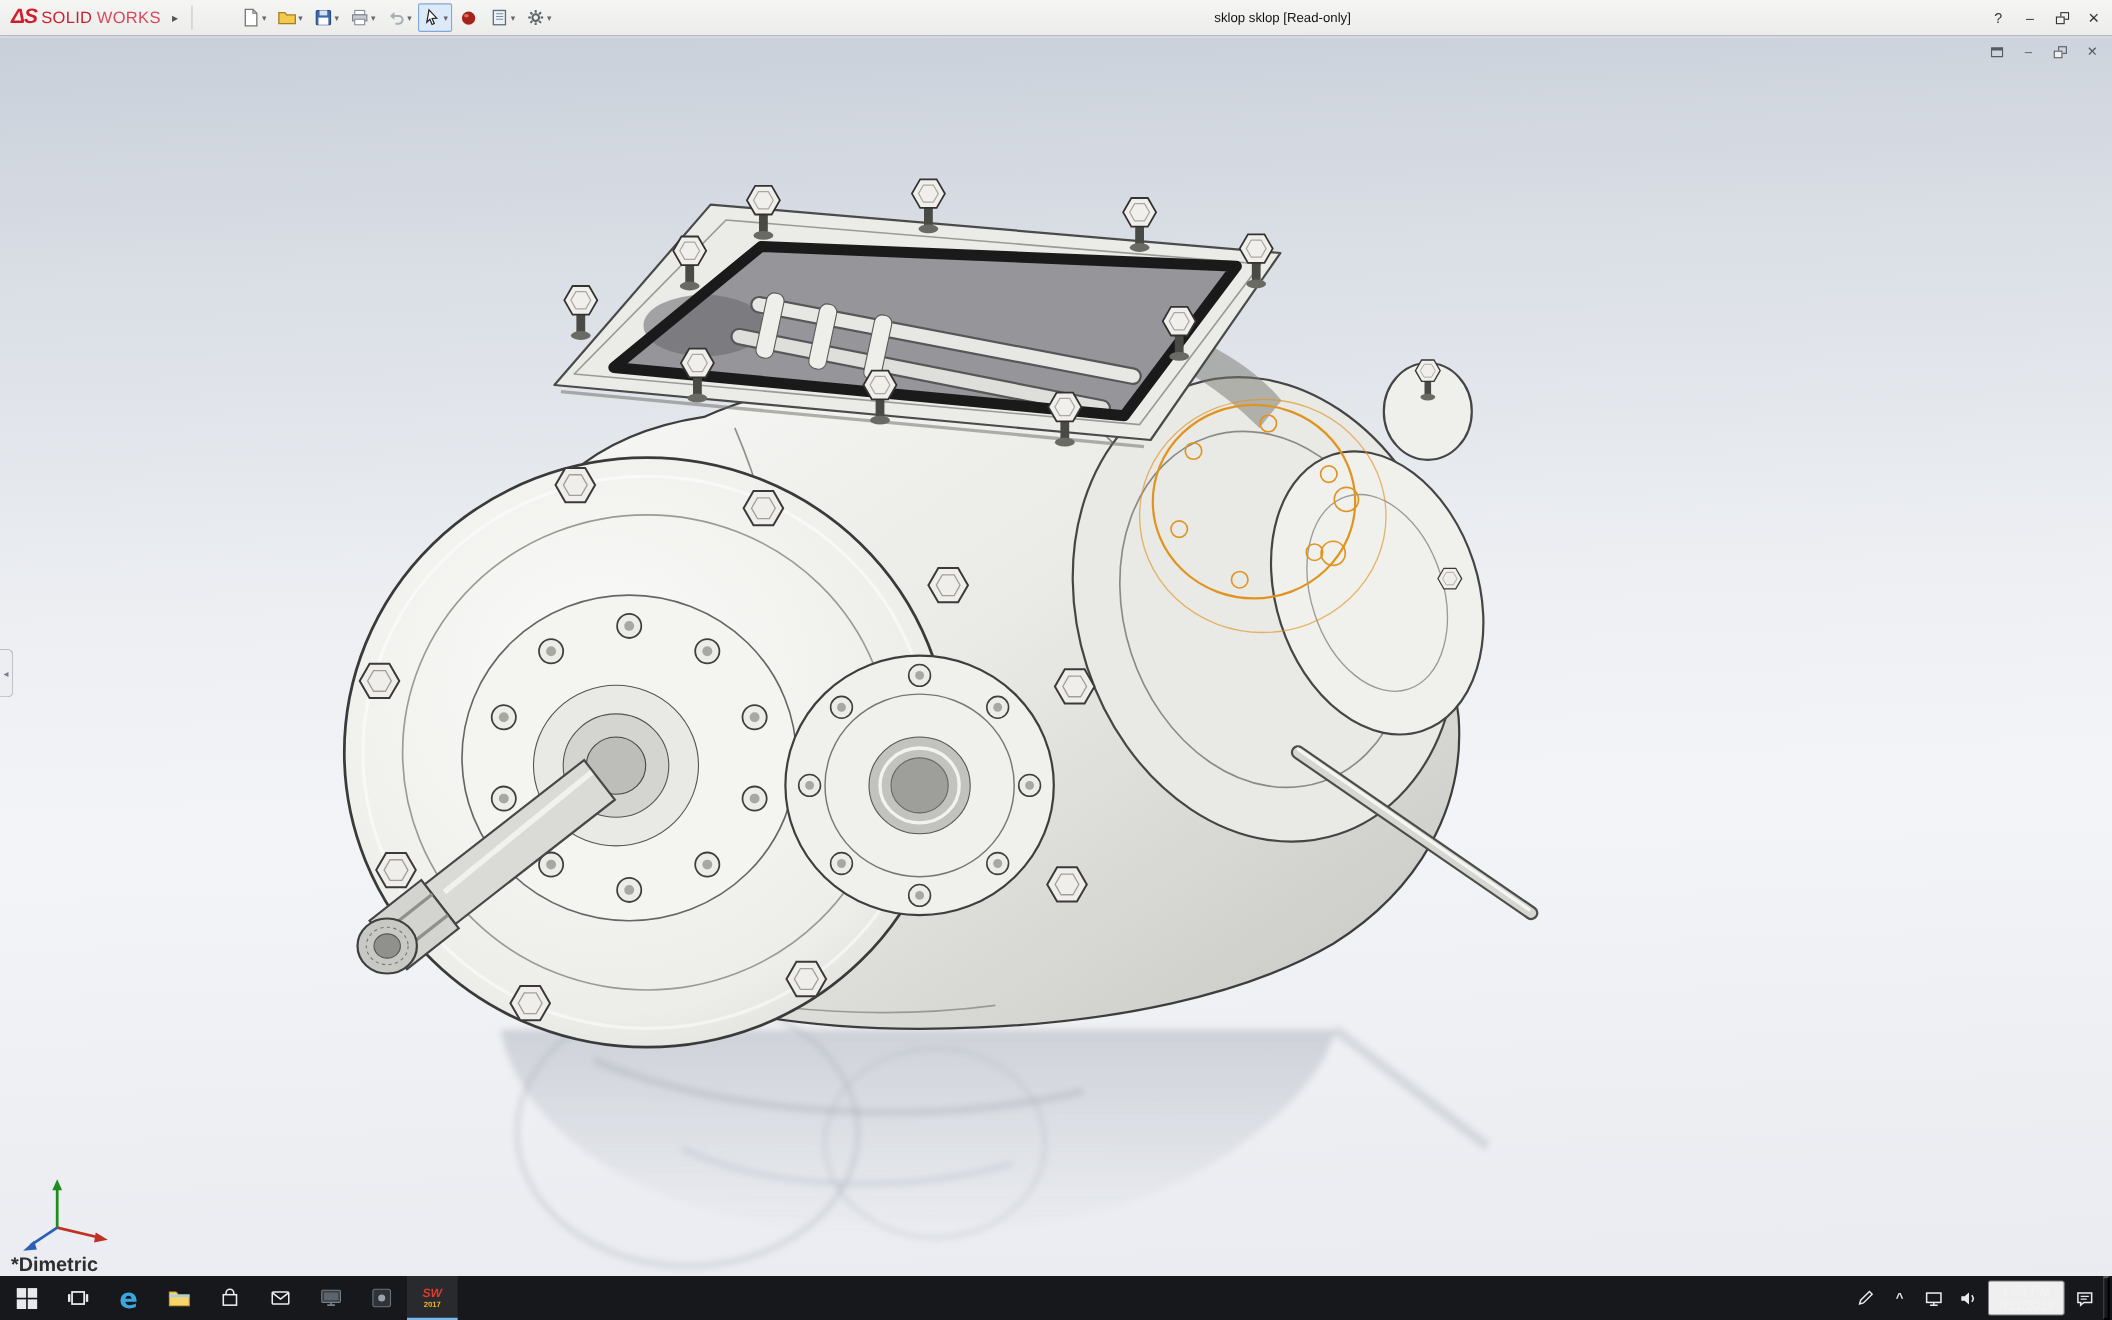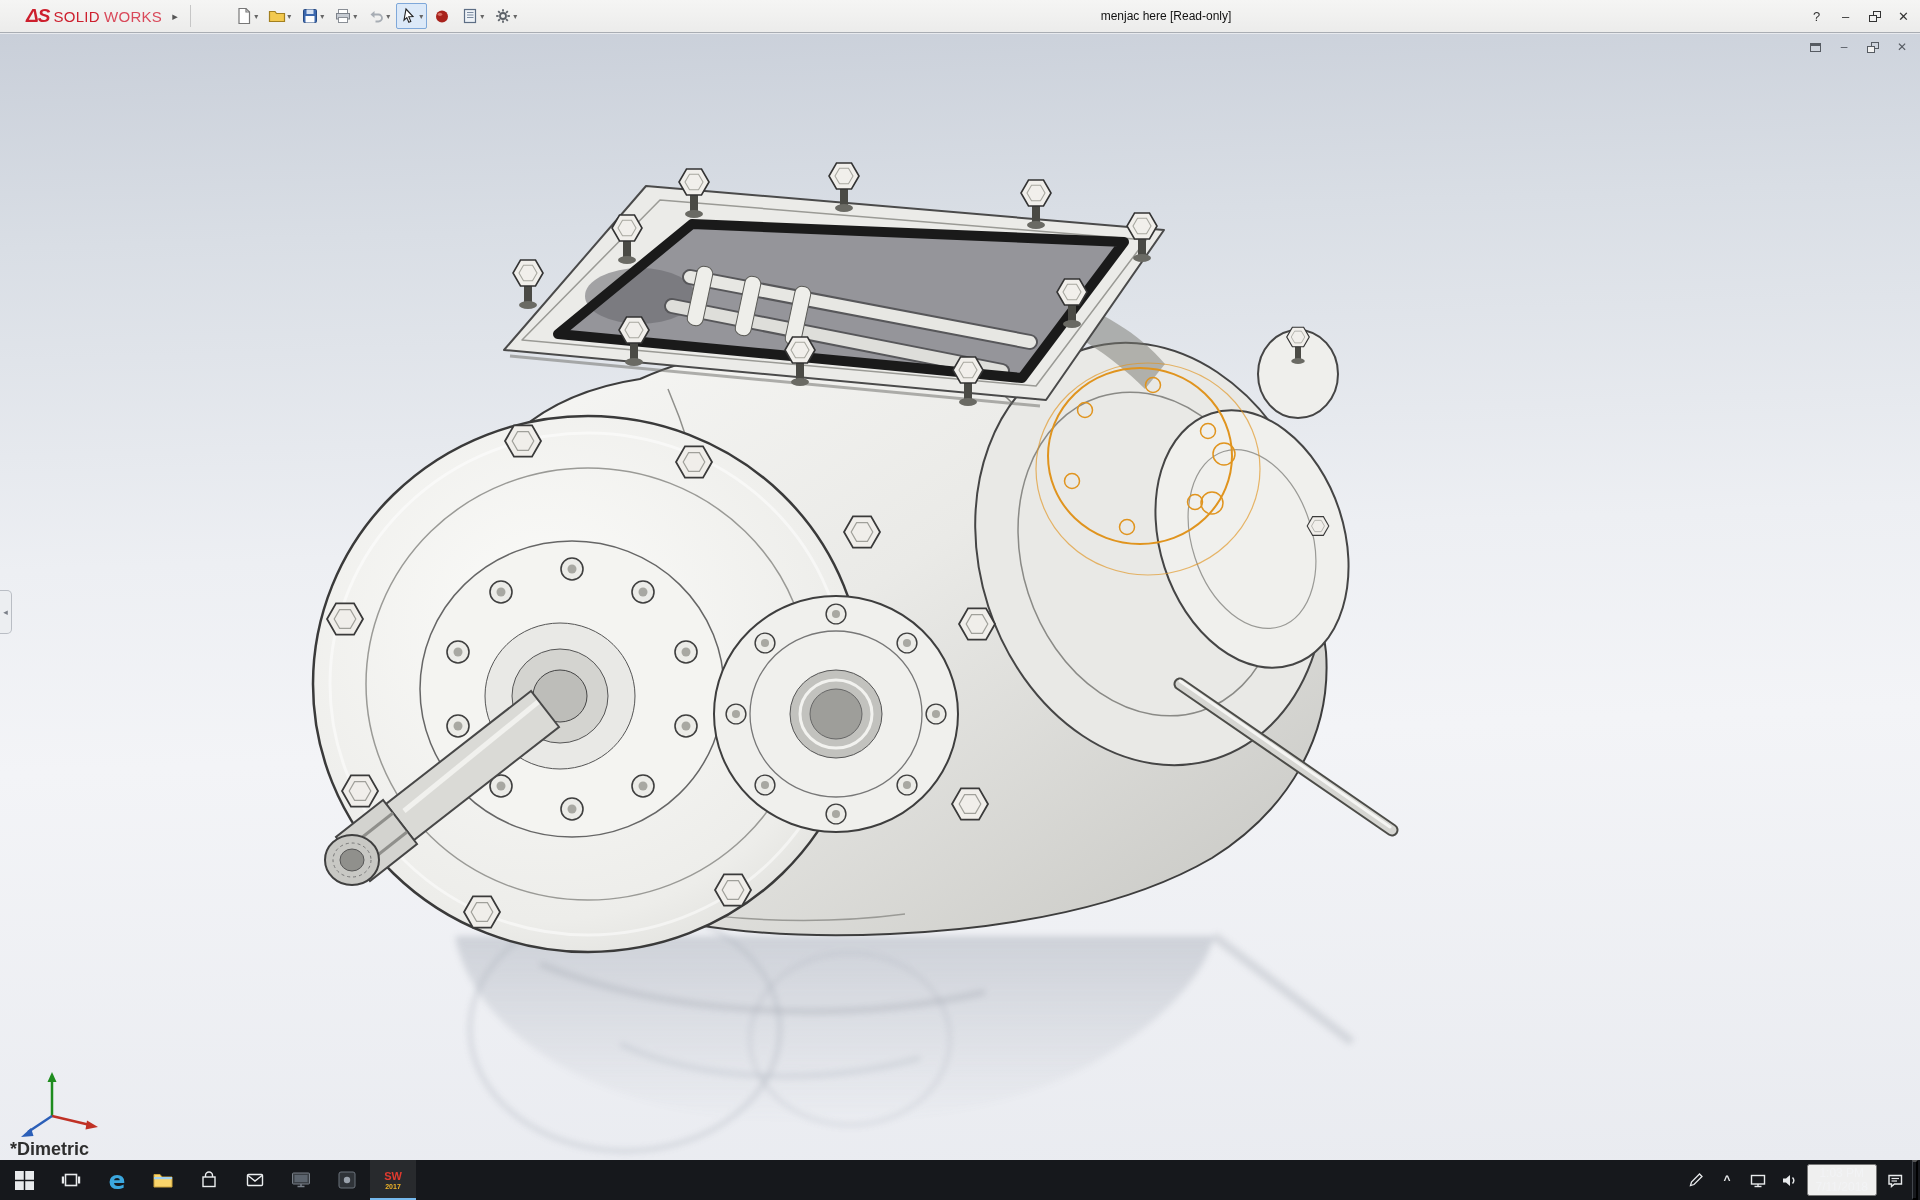--- a/index.html
+++ b/index.html
@@ -1,20 +1,20 @@
 <!DOCTYPE html>
 <html><head>
 <meta charset="utf-8">
 <style>
 *{box-sizing:border-box;margin:0;padding:0}
 html,body{width:1920px;height:1200px;overflow:hidden;font-family:"Liberation Sans",sans-serif;background:#e8eaee}
 
 
 .titlebar{position:absolute;top:0;left:0;right:0;height:33px;background:linear-gradient(#f5f5f4,#ececeb);border-bottom:1px solid #a9adb3;display:flex;align-items:center;z-index:30}
-.brand{display:flex;align-items:baseline;gap:4px;padding:0 4px 0 26px}
+.brand{display:flex;align-items:baseline;gap:4px;padding:0 4px 0 10px}
 .brand-logo{font-size:19px;font-weight:800;font-style:italic;color:#cd1f2d;letter-spacing:-1px}
 .brand-bold{font-size:15px;font-weight:400;color:#cd1f2d;letter-spacing:.3px}
 .brand-light{font-size:15px;font-weight:400;color:#d9495a;letter-spacing:.3px}
 .flyout-btn{width:18px;height:26px;border:none;background:none;color:#555;font-size:11px}
 .tb{display:flex;align-items:center;margin-left:34px;gap:2px}
 .tb-sep{width:1px;height:22px;background:#c6c6c6;margin:0 6px}
 .tb-btn{display:flex;align-items:center;height:26px;padding:0 3px;border:1px solid transparent;background:none;border-radius:2px}
 .tb-btn.pressed{background:#dce9f8;border-color:#7fa8d9}
 .tb-caret{font-size:8px;color:#666;margin-left:1px}
 .tb-title{position:absolute;left:1166px;top:0;transform:translateX(-50%);line-height:33px;font-size:12px;color:#111;white-space:nowrap}
@@ -38,21 +38,21 @@
 .taskbar{position:absolute;left:0;right:0;bottom:0;height:40px;background:#16181c;display:flex;align-items:stretch;z-index:40}
 .tb-start{width:48px;display:flex;align-items:center;justify-content:center;background:none;border:none}
 .searchbox{width:340px;background:#fff;border:1px solid #8a8a8a;display:flex;align-items:center;gap:9px;padding:0 10px}
 .search-circle{width:19px;height:19px;border:2px solid #222;border-radius:50%;flex:none}
 .searchbox input{flex:1;border:none;outline:none;font-size:14px;color:#333;background:transparent;min-width:0}
 .searchbox input::placeholder{color:#5f6368}
 .task-btn{width:46px;display:flex;align-items:center;justify-content:center;background:none;border:none;position:relative}
 .task-btn.active{background:rgba(255,255,255,.08);box-shadow:inset 0 -2px 0 #76b9ed}
 .edge-e{font-size:25px;font-weight:700;color:#3ba7de;line-height:1;font-family:"DejaVu Sans",sans-serif}
 .sw-tile{display:flex;flex-direction:column;align-items:center;line-height:1}
-.sw-top{font-size:11px;font-weight:800;color:#e03a2f}
+.sw-top{font-size:11px;font-weight:800;font-style:italic;color:#e03a2f}
 .sw-bottom{font-size:7px;font-weight:700;color:#f0b428;margin-top:1px}
 .tray{margin-left:auto;display:flex;align-items:center;gap:4px;padding-right:2px}
 .tray-btn{min-width:27px;height:40px;display:flex;align-items:center;justify-content:center;background:none;border:none;color:#e8eaec}
 .chev{font-size:12px;color:#e8eaec;font-weight:700}
 .clock{display:flex;flex-direction:column;align-items:center;justify-content:center;color:#f2f3f5;font-size:12px;line-height:14px;padding:0 7px}
 .show-desktop{width:6px;height:40px;border-left:1px solid #43474d;background:none;padding:0}
 </style>
 </head>
 <body>
 
@@ -132,21 +132,21 @@
             <line x1="13.4" y1="9" x2="15.8" y2="9"></line>
             <line x1="4.2" y1="4.2" x2="5.9" y2="5.9"></line>
             <line x1="12.1" y1="12.1" x2="13.8" y2="13.8"></line>
             <line x1="4.2" y1="13.8" x2="5.9" y2="12.1"></line>
             <line x1="12.1" y1="5.9" x2="13.8" y2="4.2"></line>
           </g>
         </svg>
       <span class="tb-caret">▾</span>
     </button>
   </div>
-  <div class="tb-title">menjac here [Read-only]</div>
+  <div class="tb-title">sklop sklop [Read-only]</div>
   <div class="win-controls">
     <button class="wc-btn">?</button>
     <button class="wc-btn">–</button>
     <button class="wc-btn">
         <span class="restore-pair">
           <span class="rp-b"></span>
           <span class="rp-f"></span>
         </span>
       </button>
     <button class="wc-btn">✕</button>

